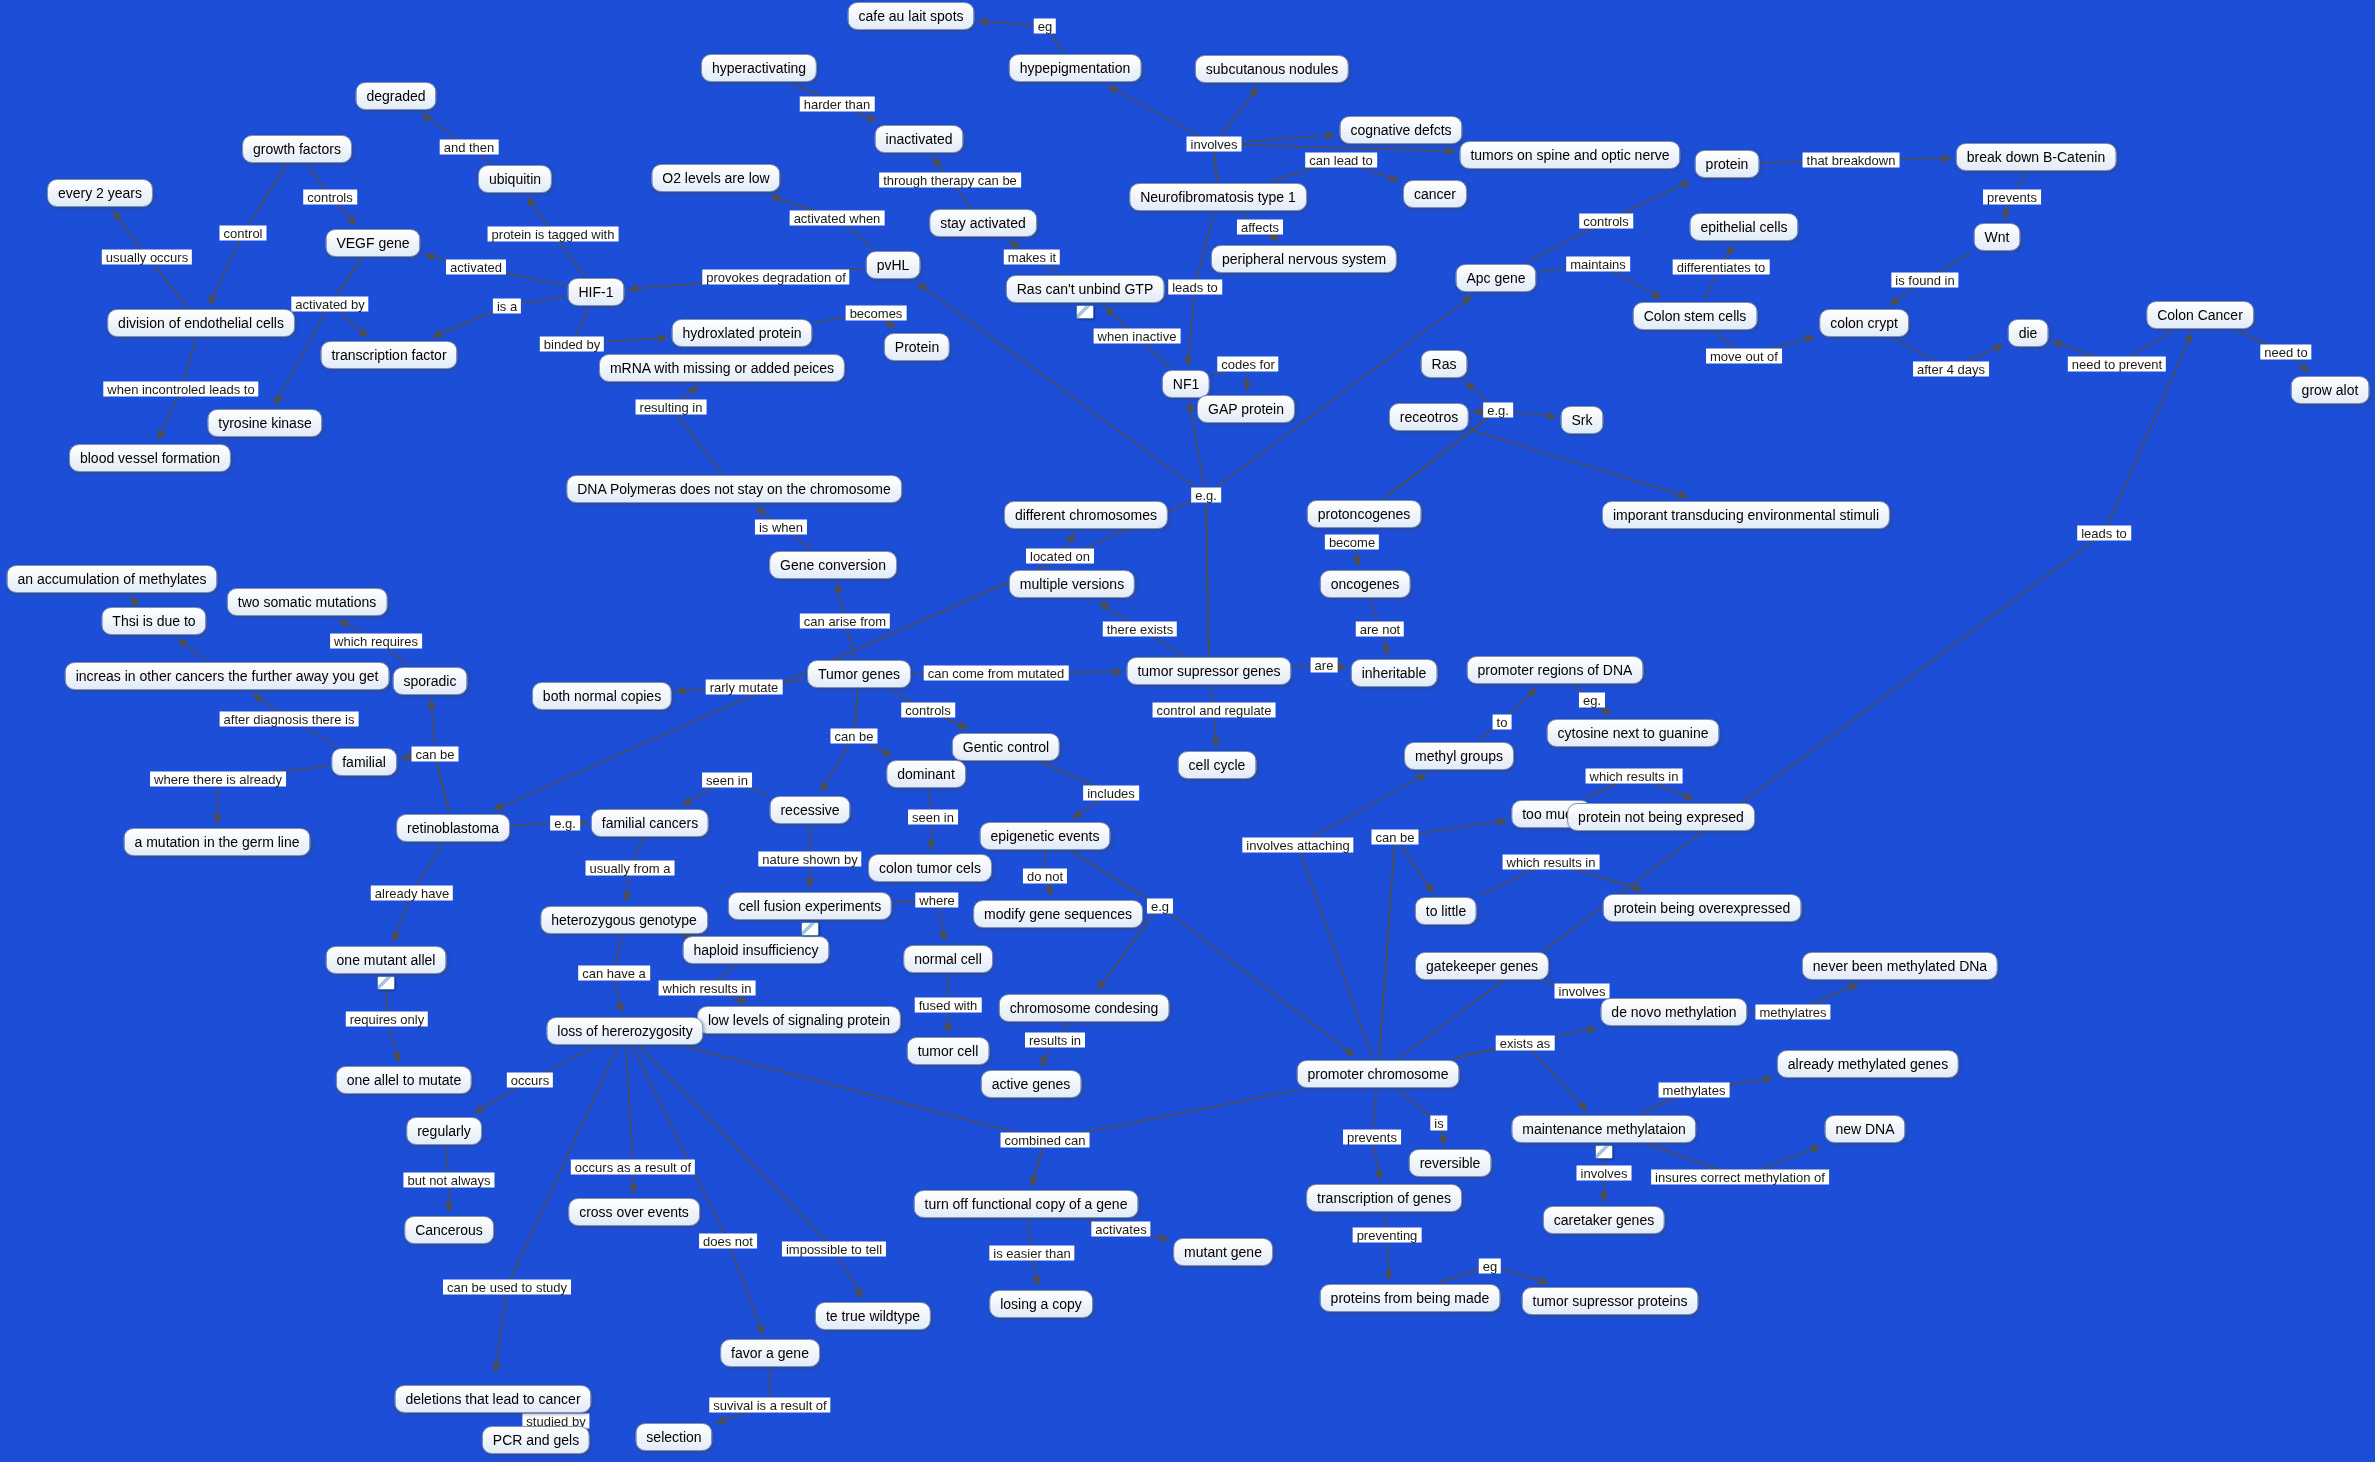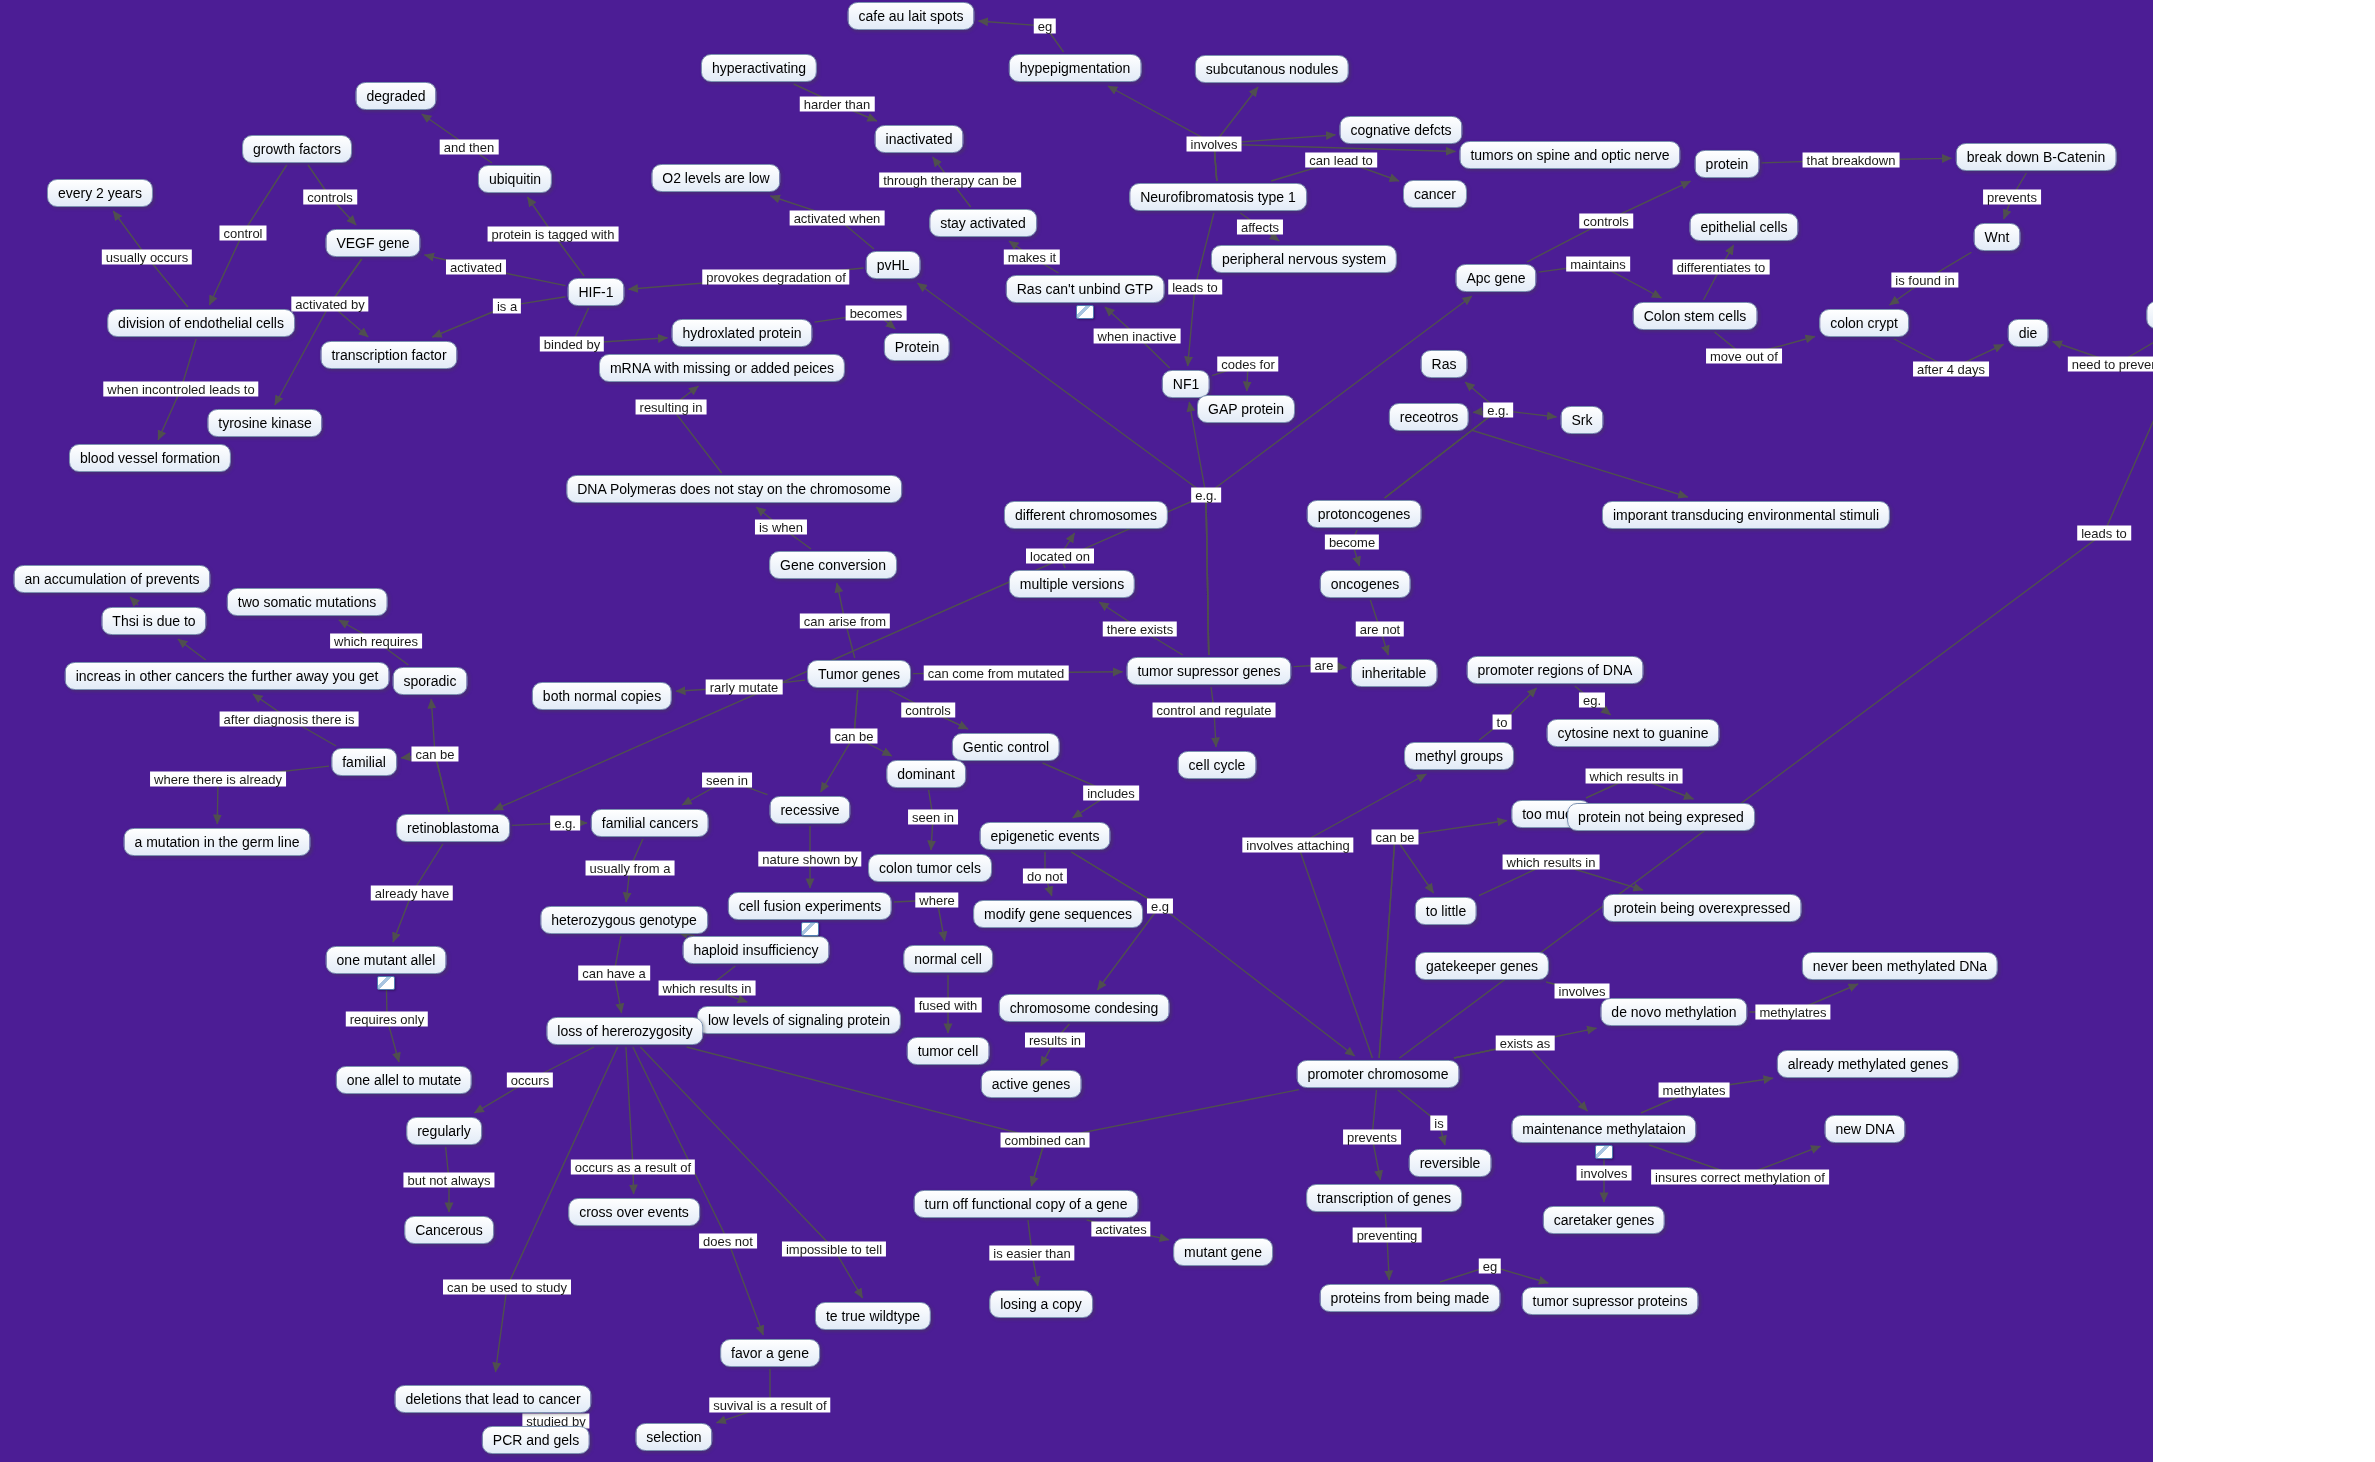--- a/index.html
+++ b/index.html
@@ -1,18 +1,18 @@
 <!DOCTYPE html>
 <html><head>
 <meta charset="utf-8">
 <style>
   * { box-sizing: border-box; }
   html,body { margin:0; padding:0; background:#ffffff; }
   body { font-family:"Liberation Sans", sans-serif; }
-  #canvas { position:relative; width:2153px; height:1462px; background:#4c1d95; overflow:hidden; }
+  #canvas { position:relative; width:2375px; height:1462px; background:#1d4ed8; overflow:hidden; }
   #edge-layer { position:absolute; left:0; top:0; width:2375px; height:1462px; z-index:1; }
   #edge-layer polyline, #edge-layer line { fill:none; stroke:#4f4f4f; stroke-width:1.4px; }
   .cnode {
     position:absolute; transform:translate(-50%,-50%); z-index:3;
     background:linear-gradient(180deg,#ffffff 0%, #e2ebf7 100%);
     border:1px solid #7d93b2; border-radius:10px;
     padding:5px 10px; font-size:14px; color:#000000; white-space:nowrap;
     box-shadow:1.5px 1.5px 3px rgba(70,70,70,0.35);
     text-align:center;
   }
@@ -196,21 +196,21 @@
     <div class="cnode" style="left: 1429px; top: 417px;">receotros</div>
     <div class="cnode" style="left: 1582px; top: 420px;">Srk</div>
     <div class="cnode" style="left: 150px; top: 458px;">blood vessel formation</div>
     <div class="cnode" style="left: 734px; top: 489px;">DNA Polymeras does not stay on the chromosome</div>
     <div class="cnode" style="left: 1364px; top: 514px;">protoncogenes</div>
     <div class="cnode" style="left: 1746px; top: 515px;">imporant transducing environmental stimuli</div>
     <div class="cnode" style="left: 1086px; top: 515px;">different chromosomes</div>
     <div class="cnode" style="left: 833px; top: 565px;">Gene conversion</div>
     <div class="cnode" style="left: 1072px; top: 584px;">multiple versions</div>
     <div class="cnode" style="left: 1365px; top: 584px;">oncogenes</div>
-    <div class="cnode" style="left: 112px; top: 579px;">an accumulation of prevents</div>
+    <div class="cnode" style="left: 112px; top: 579px;">an accumulation of methylates</div>
     <div class="cnode" style="left: 307px; top: 602px;">two somatic mutations</div>
     <div class="cnode" style="left: 154px; top: 621px;">Thsi is due to</div>
     <div class="cnode" style="left: 227px; top: 676px;">increas in other cancers the further away you get</div>
     <div class="cnode" style="left: 430px; top: 681px;">sporadic</div>
     <div class="cnode" style="left: 859px; top: 674px;">Tumor genes</div>
     <div class="cnode" style="left: 1209px; top: 671px;">tumor supressor genes</div>
     <div class="cnode" style="left: 1394px; top: 673px;">inheritable</div>
     <div class="cnode" style="left: 1555px; top: 670px;">promoter regions of DNA</div>
     <div class="cnode" style="left: 602px; top: 696px;">both normal copies</div>
     <div class="cnode" style="left: 364px; top: 762px;">familial</div>

